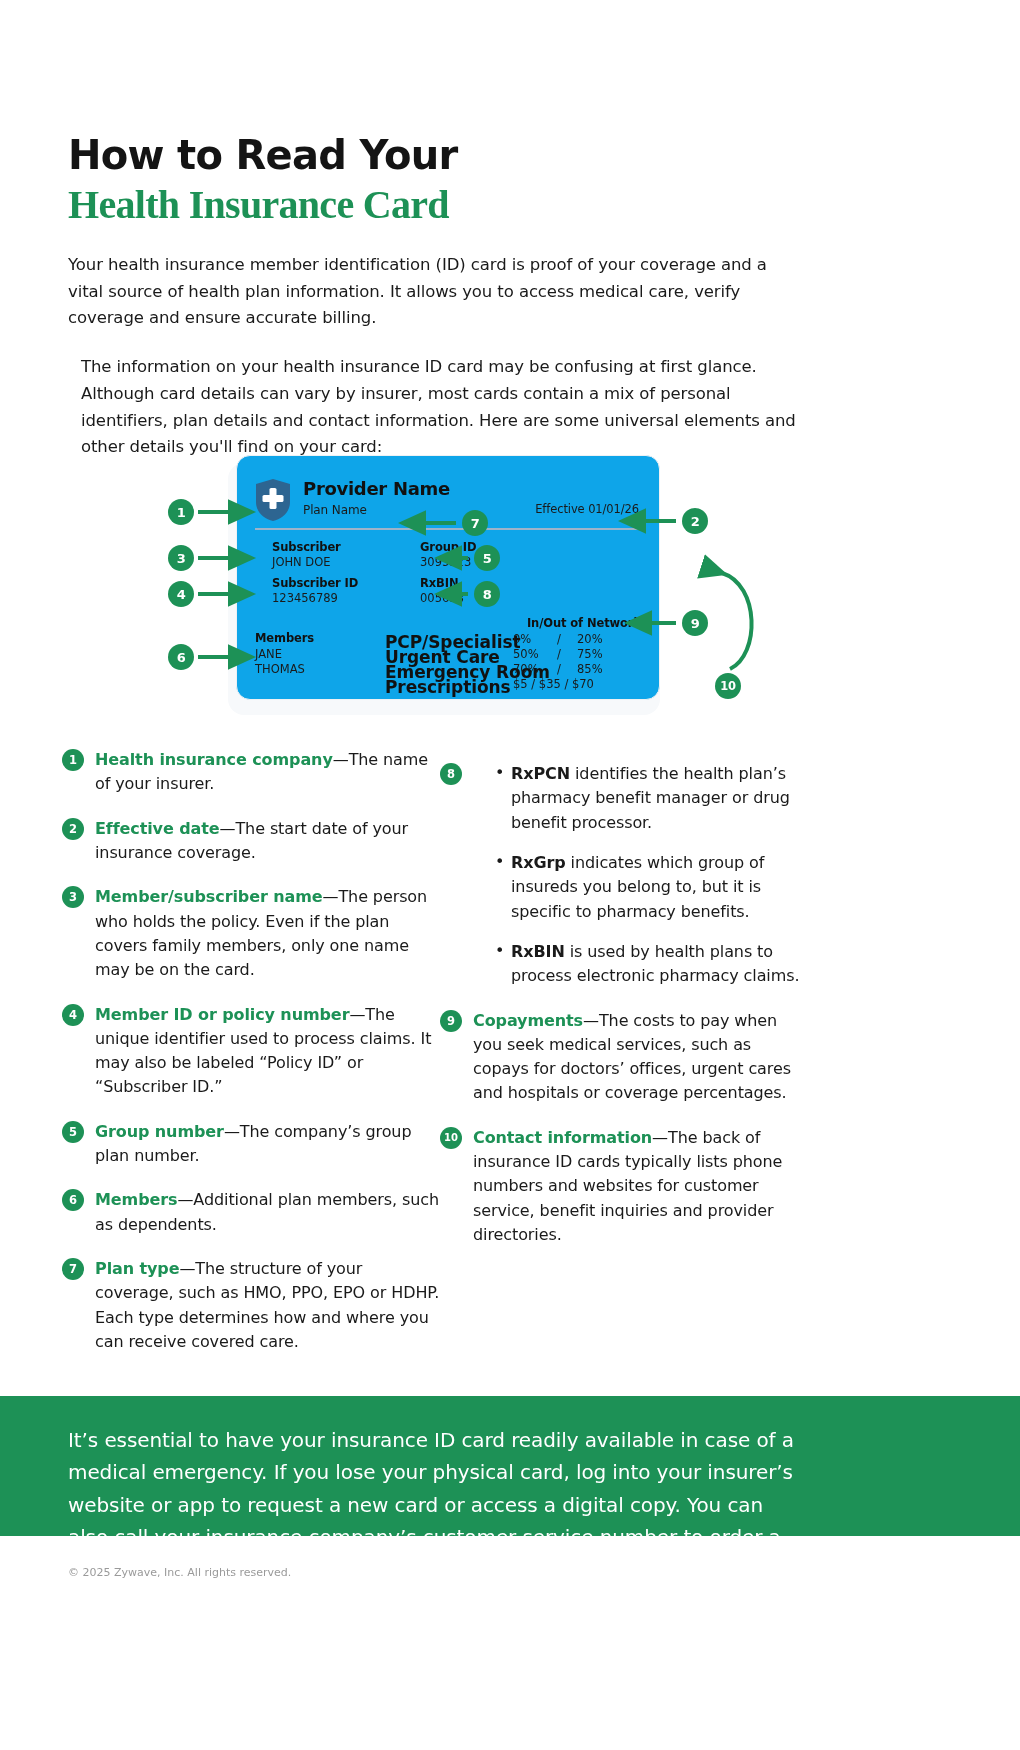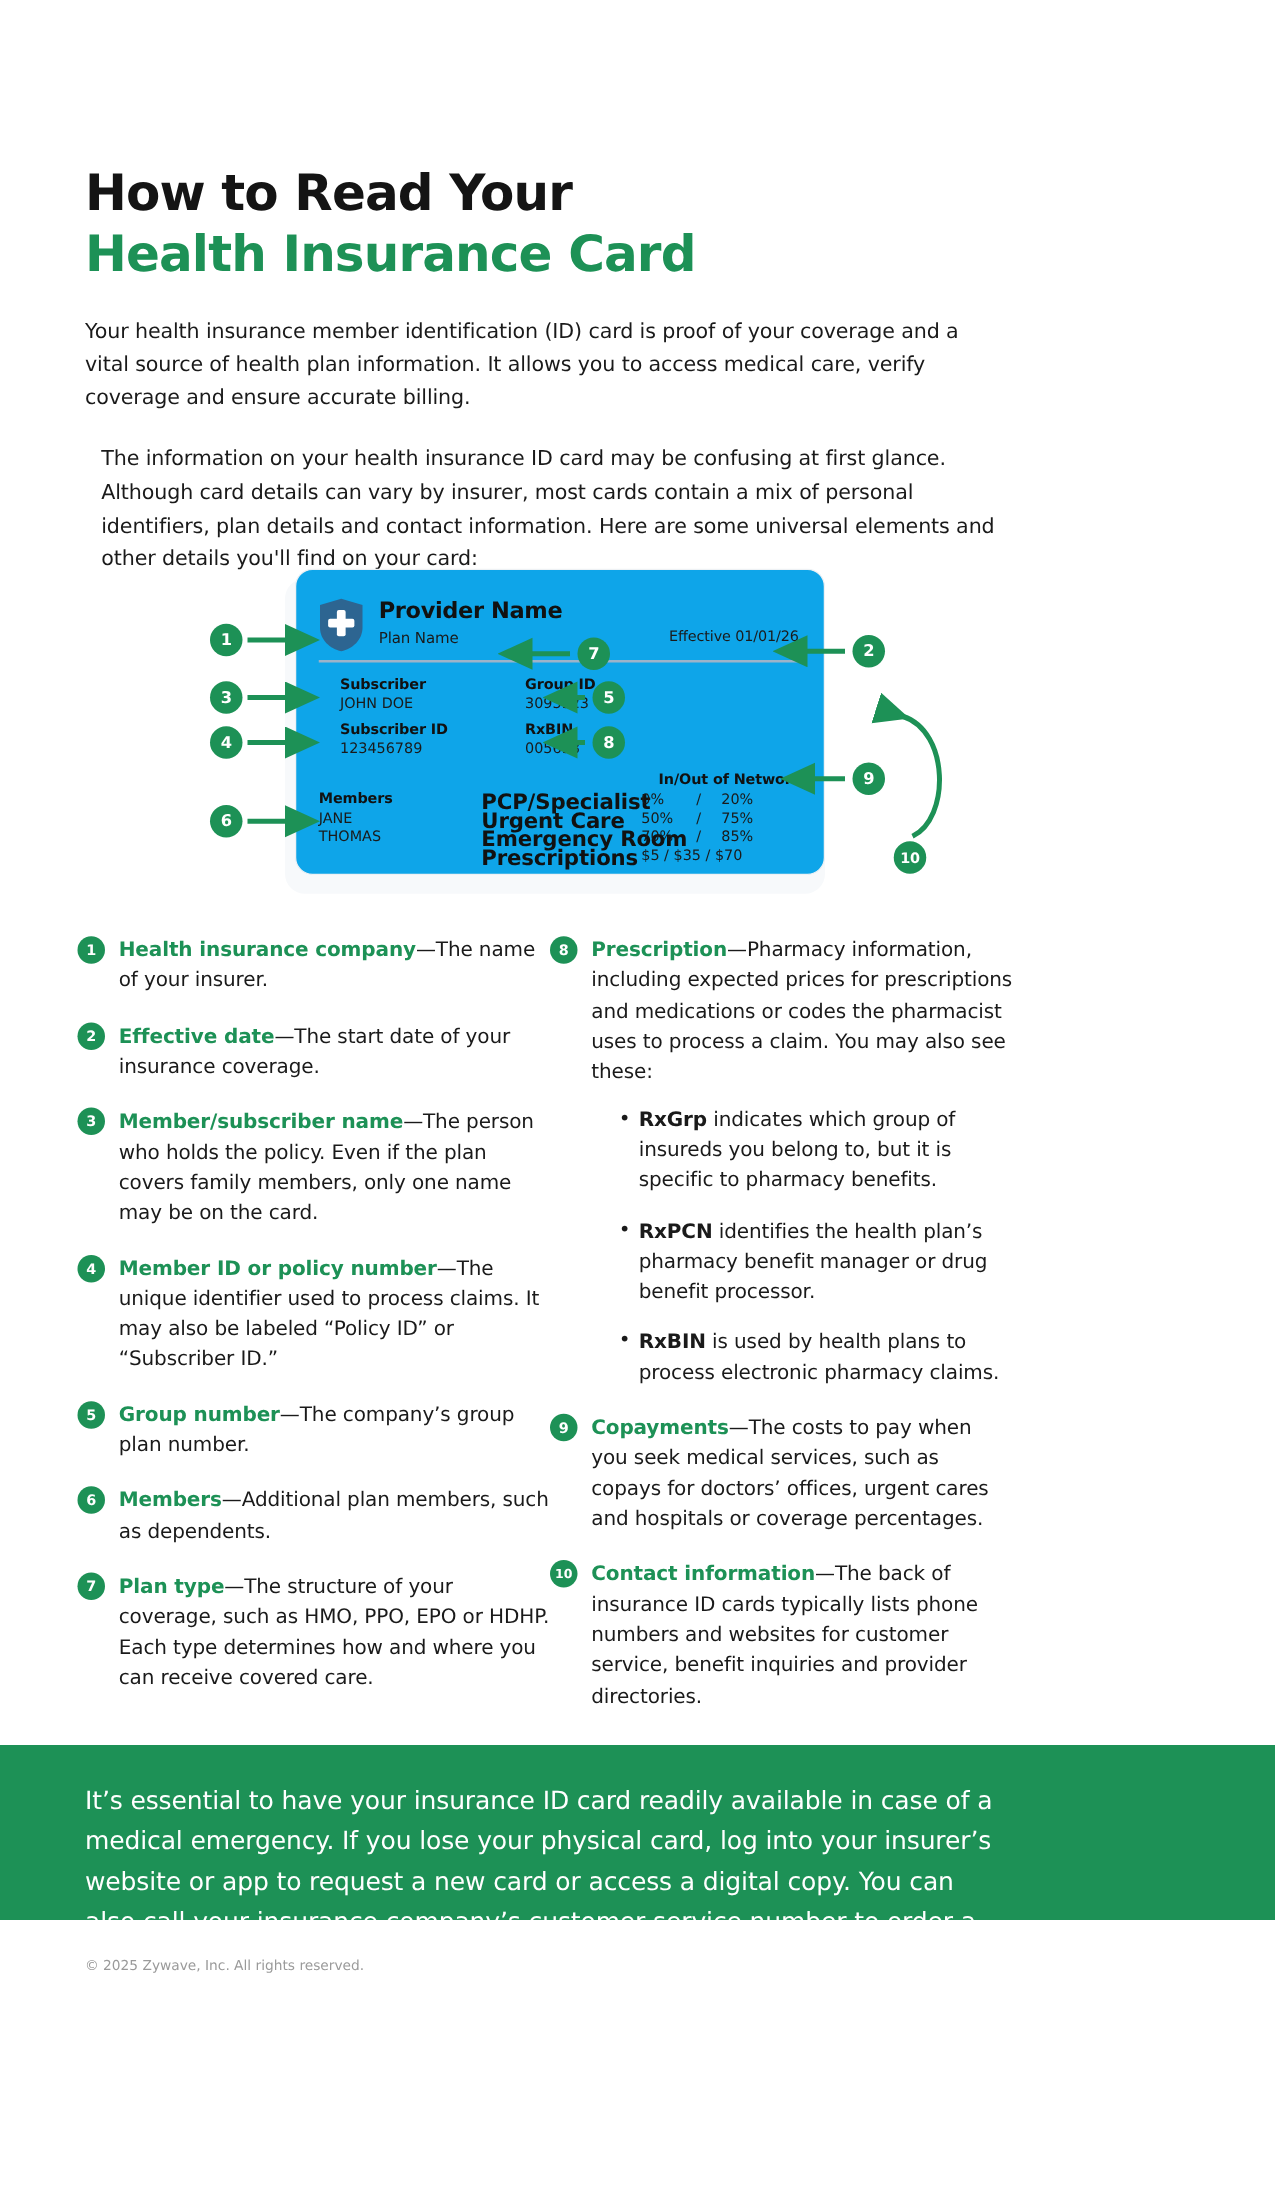--- a/index.html
+++ b/index.html
@@ -29,20 +29,21 @@
     letter-spacing: -0.7px;
     line-height: 1.18;
   }
   .title-line-2 {
     font-size: 40px;
     font-weight: bold;
     color: #1d9156;
     letter-spacing: -0.7px;
     line-height: 1.18;
     margin-top: 2px;
+    font-family: Liberation Serif, serif;
   }
 
   
   .intro { position: absolute; left: 68px; top: 252px; width: 725px; }
   .intro p {
     font-size: 16.5px;
     line-height: 1.62;
     color: #1a1a1a;
     letter-spacing: -0.1px;
   }
@@ -483,24 +484,23 @@
         <div class="item-badge">7</div>
         <div class="item-text"><span class="item-term">Plan type</span><span>—The structure of your coverage, such as HMO, PPO, EPO or HDHP. Each type determines how and where you can receive covered care.</span></div>
       </div>
 
     </div>
 
     <div class="col col-right">
 
       <div class="item">
         <div class="item-badge">8</div>
-        <div class="item-text"><span class="item-term">Prescription</span><span>—Pharmacy information, including expected prices for prescriptions and medications or codes the pharmacist uses to process a claim. You may also see these:</span></div>
         <div class="sub-list">
+          <div class="sub-item"><span class="sub-term">RxPCN</span><span> identifies the health plan’s pharmacy benefit manager or drug benefit processor.</span></div>
           <div class="sub-item"><span class="sub-term">RxGrp</span><span> indicates which group of insureds you belong to, but it is specific to pharmacy benefits.</span></div>
-          <div class="sub-item"><span class="sub-term">RxPCN</span><span> identifies the health plan’s pharmacy benefit manager or drug benefit processor.</span></div>
           <div class="sub-item"><span class="sub-term">RxBIN</span><span> is used by health plans to process electronic pharmacy claims.</span></div>
         </div>
       </div>
 
       <div class="item">
         <div class="item-badge">9</div>
         <div class="item-text"><span class="item-term">Copayments</span><span>—The costs to pay when you seek medical services, such as copays for doctors’ offices, urgent cares and hospitals or coverage percentages.</span></div>
       </div>
 
       <div class="item">

